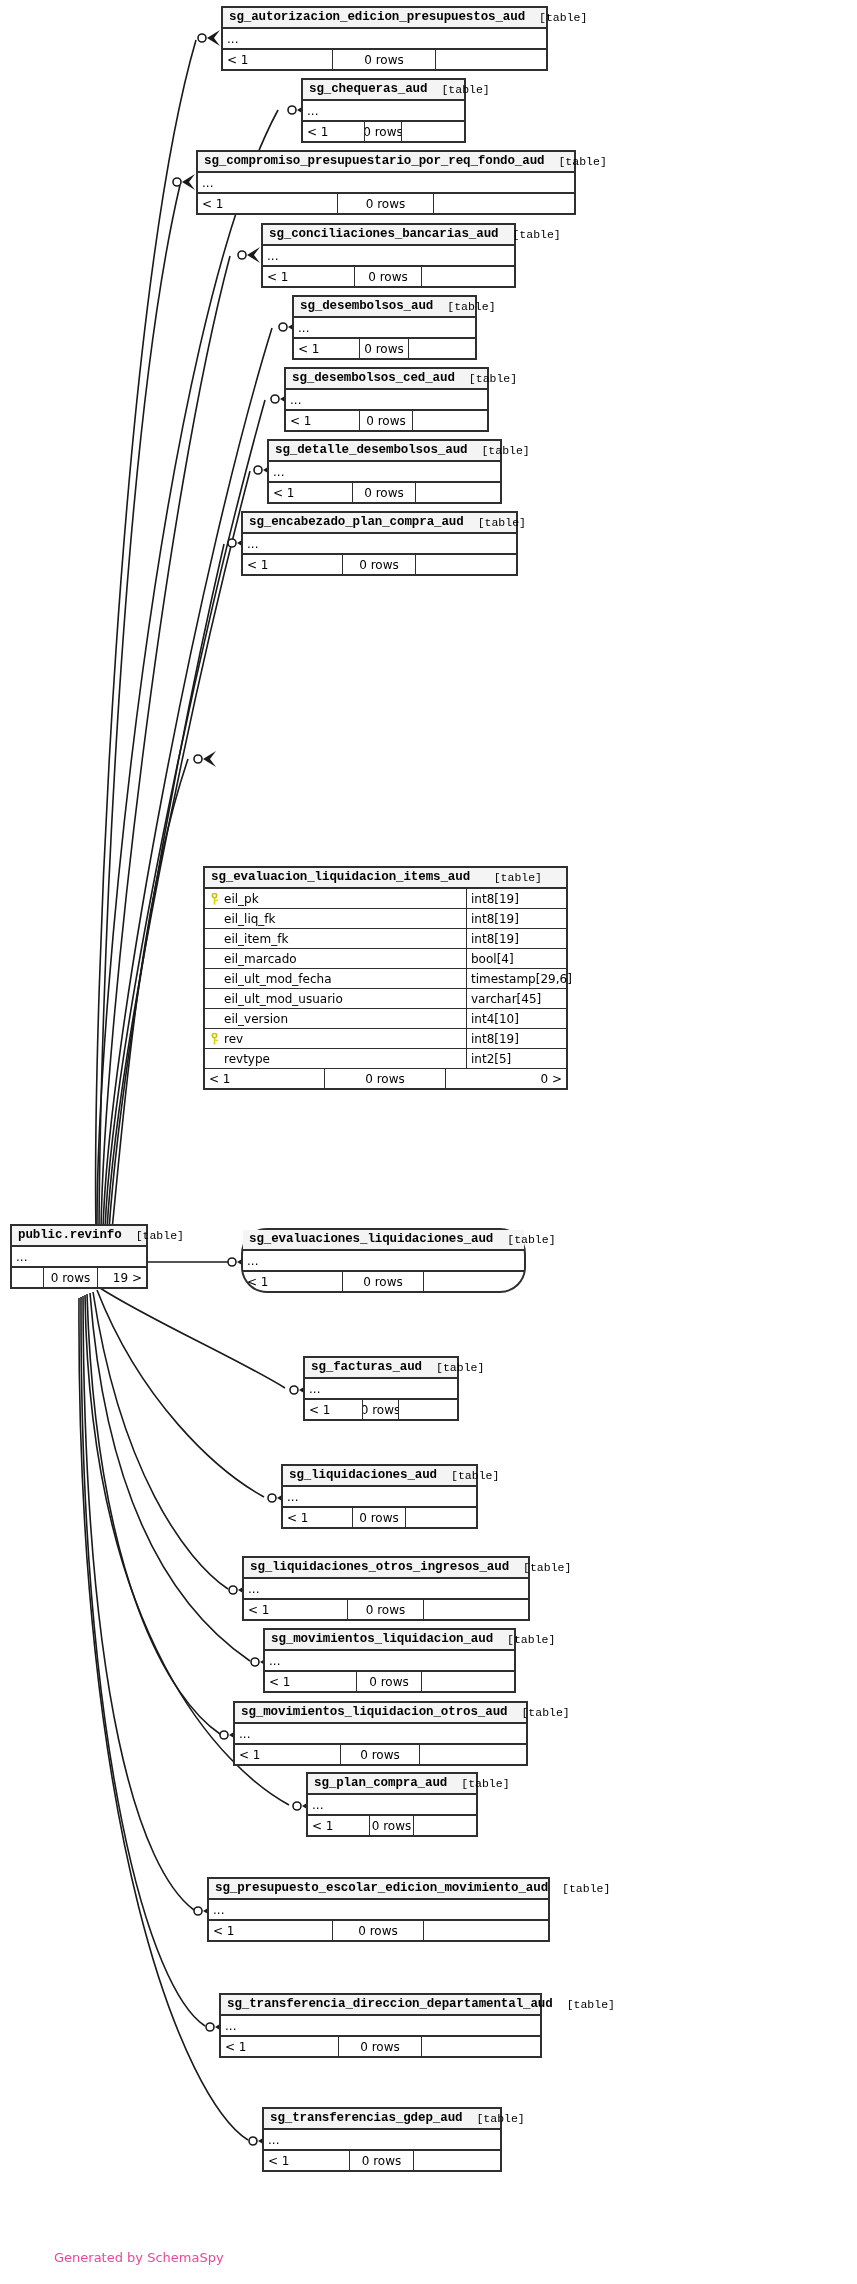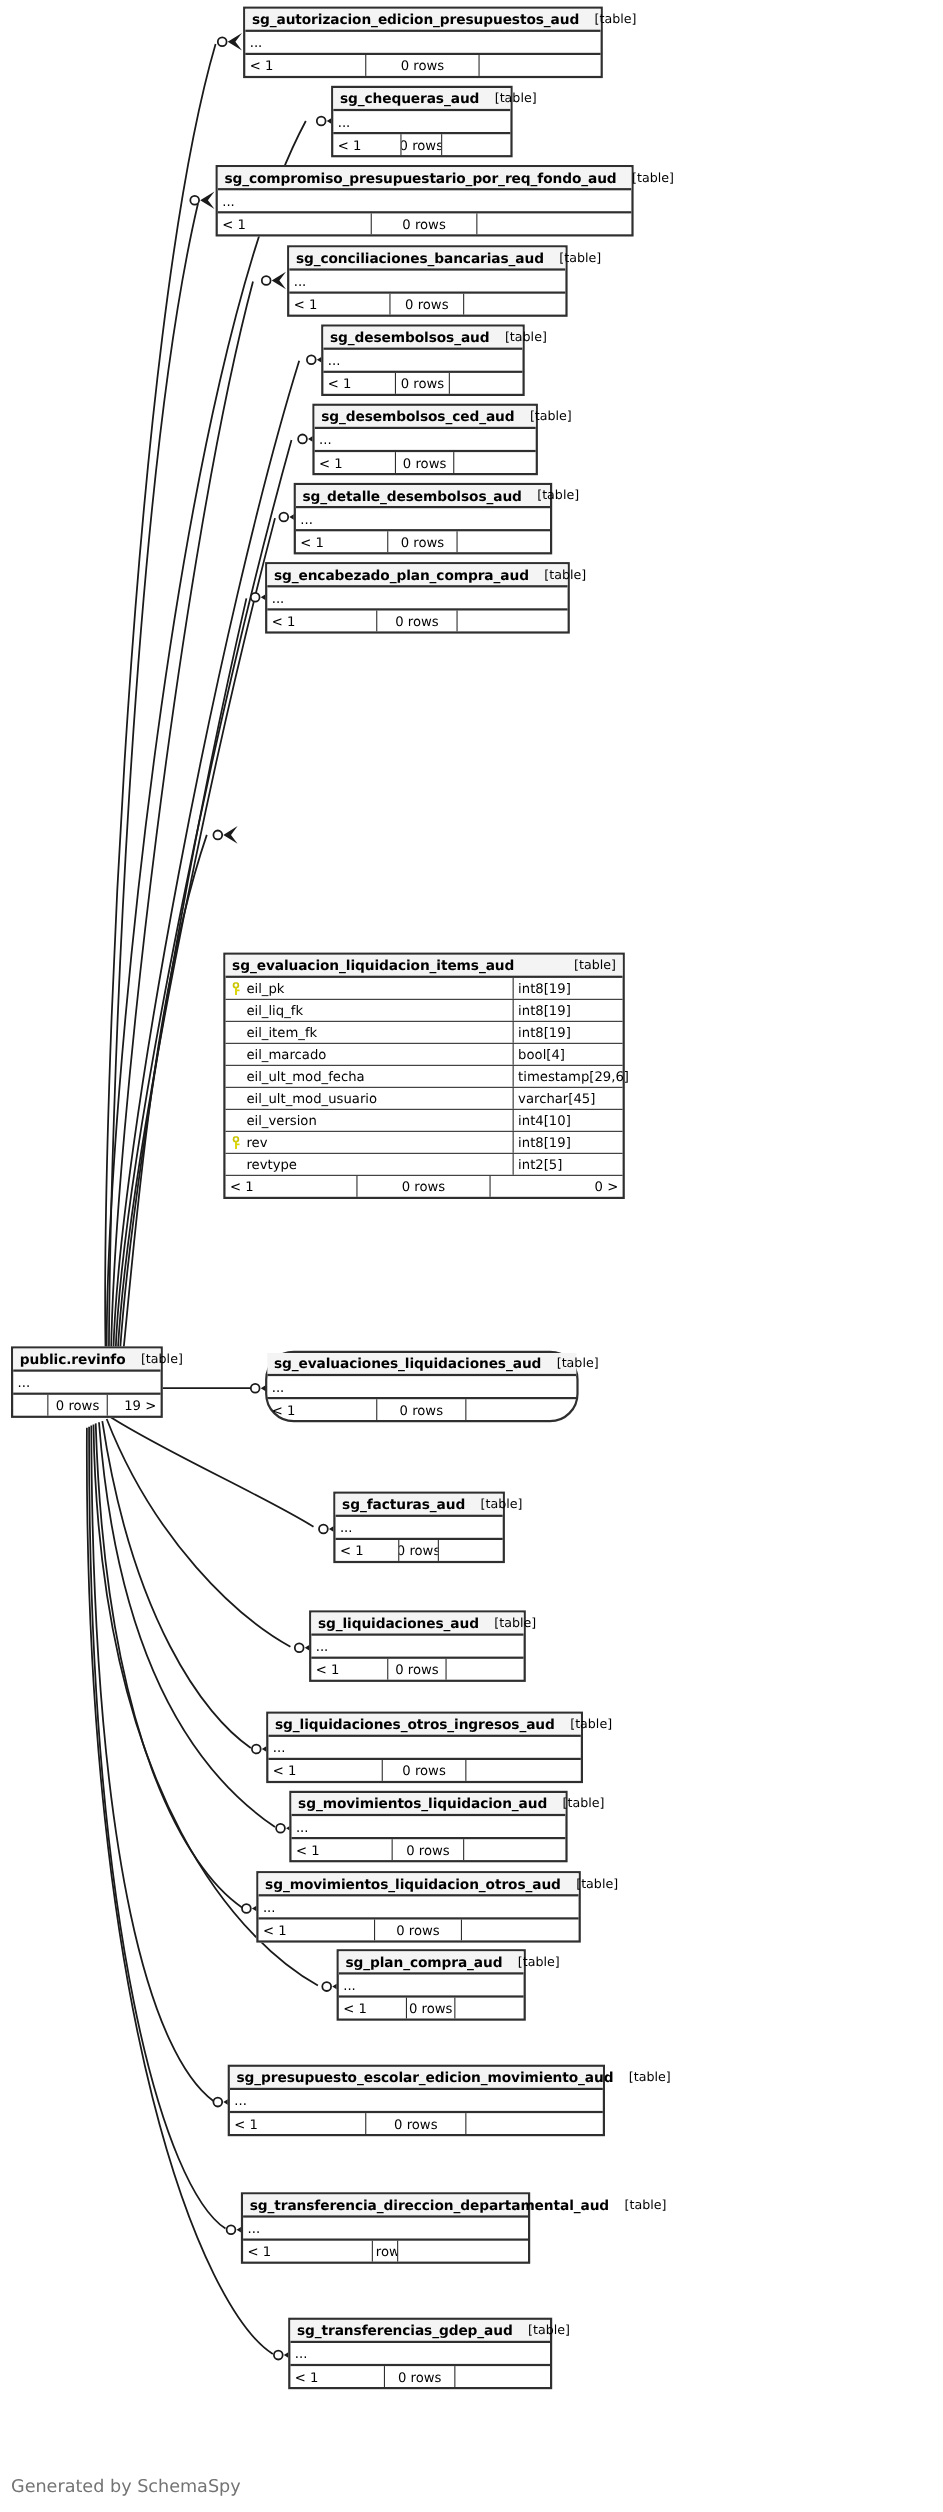--- a/index.html
+++ b/index.html
@@ -33,23 +33,24 @@
     border: 2px solid #2f2f2f;
     background: #ffffff;
     box-sizing: border-box;
   }
   .tbl-title {
     display: flex;
     align-items: center;
     justify-content: space-between;
     background: #f4f4f4;
     border-bottom: 2px solid #2f2f2f;
-    padding: 2px 6px 3px 6px;
+    padding: 2px 24px 3px 6px;
     height: 21px;
     box-sizing: border-box;
+    font-family: Liberation Mono, monospace;
   }
   .tbl-title .tname {
     font-weight: bold;
     font-size: 12.5px;
     letter-spacing: -0.1px;
     white-space: nowrap;
   }
   .tbl-title .ttag {
     font-weight: normal;
     font-size: 11.5px;
@@ -124,23 +125,24 @@
     justify-content: center;
     margin-right: 2px;
   }
   .key-icon {
     display: inline-block;
     width: 11px;
     height: 12px;
   }
   .footer-note {
     position: absolute;
-    font-size: 16px;
-    color: #737373;
+    font-size: 13px;
+    color: #ec4899;
     white-space: nowrap;
+    margin-left: 44px;
   }
 </style>
 </head>
 <body>
 
 <div id="canvas">
 
   <svg id="edges" viewBox="0 0 857 2284">
     <g fill="none" stroke="#1a1a1a" stroke-width="1.6">
       <path d="M 96 1230 C 92 1010 120 300 196 40"></path>
@@ -498,21 +500,21 @@
           <span class="tname">sg_presupuesto_escolar_edicion_movimiento_aud</span>
           <span class="ttag">[table]</span>
         </div>
         <div class="tbl-ellipsis">...</div>
         <div class="tbl-footer">
           <span class="fc fc-left" style="flex:0 0 124px;">&lt; 1</span>
           <span class="fc fc-mid" style="flex:1 1 auto;">0 rows</span>
           <span class="fc fc-right" style="flex:0 0 124px;"></span>
         </div>
       </div>
-      <div class="table-node" style="left: 219px; top: 1993px; width: 263px;">
+      <div class="table-node" style="left: 219px; top: 1993px; width: 323px;">
         <div class="tbl-title">
           <span class="tname">sg_transferencia_direccion_departamental_aud</span>
           <span class="ttag">[table]</span>
         </div>
         <div class="tbl-ellipsis">...</div>
         <div class="tbl-footer">
           <span class="fc fc-left" style="flex:0 0 118px;">&lt; 1</span>
           <span class="fc fc-mid" style="flex:1 1 auto;">0 rows</span>
           <span class="fc fc-right" style="flex:0 0 118px;"></span>
         </div>

